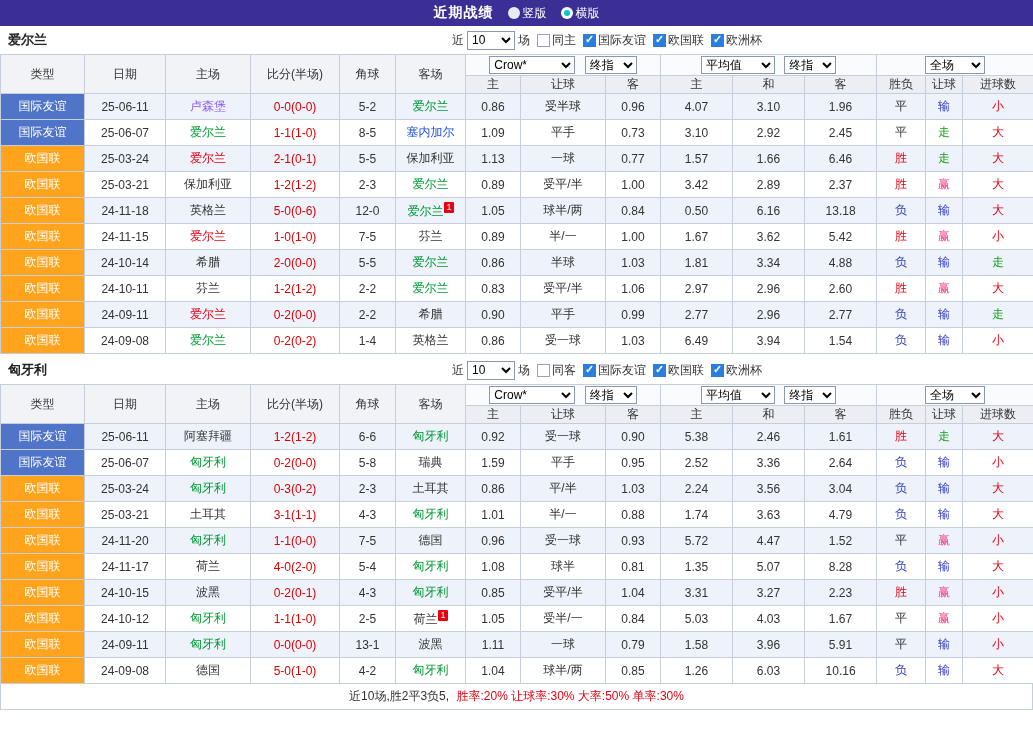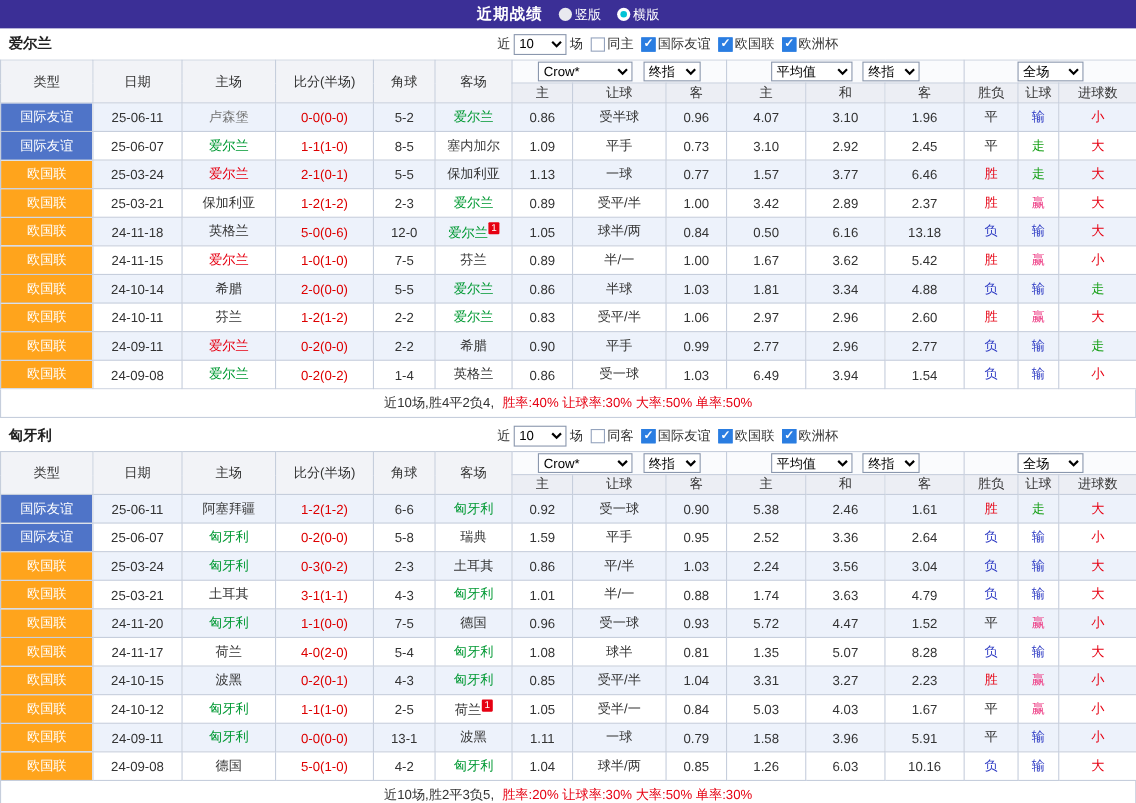--- a/index.html
+++ b/index.html
@@ -157,41 +157,41 @@
         <th>客</th>
         <th>胜负</th>
         <th>让球</th>
         <th>进球数</th>
       </tr>
     </thead>
     <tbody>
         <tr>
           <td style="background: rgb(79, 116, 200); color: rgb(255, 255, 255);">国际友谊</td>
           <td>25-06-11</td>
-          <td><span style="color: #737373;">卢森堡</span></td>
+          <td><span style="color: #8b5cf6;">卢森堡</span></td>
           <td style="color: rgb(221, 0, 0);">0-0(0-0)</td>
           <td>5-2</td>
           <td><span style="color: rgb(0, 153, 51);">爱尔兰</span></td>
           <td>0.86</td>
           <td>受半球</td>
           <td>0.96</td>
           <td>4.07</td>
           <td>3.10</td>
           <td>1.96</td>
           <td style="color: rgb(51, 51, 51);">平</td>
           <td style="color: rgb(47, 60, 196);">输</td>
           <td style="color: rgb(230, 0, 18);">小</td>
         </tr>
         <tr>
           <td style="background: rgb(79, 116, 200); color: rgb(255, 255, 255);">国际友谊</td>
           <td>25-06-07</td>
           <td><span style="color: rgb(0, 153, 51);">爱尔兰</span></td>
           <td style="color: rgb(221, 0, 0);">1-1(1-0)</td>
           <td>8-5</td>
-          <td><span style="color: #404040;">塞内加尔</span></td>
+          <td><span style="color: #1d4ed8;">塞内加尔</span></td>
           <td>1.09</td>
           <td>平手</td>
           <td>0.73</td>
           <td>3.10</td>
           <td>2.92</td>
           <td>2.45</td>
           <td style="color: rgb(51, 51, 51);">平</td>
           <td style="color: rgb(24, 160, 24);">走</td>
           <td style="color: rgb(230, 0, 18);">大</td>
         </tr>
@@ -199,21 +199,21 @@
           <td style="background: rgb(255, 164, 28); color: rgb(255, 255, 255);">欧国联</td>
           <td>25-03-24</td>
           <td><span style="color: rgb(230, 0, 18);">爱尔兰</span></td>
           <td style="color: rgb(221, 0, 0);">2-1(0-1)</td>
           <td>5-5</td>
           <td><span style="color: rgb(51, 51, 51);">保加利亚</span></td>
           <td>1.13</td>
           <td>一球</td>
           <td>0.77</td>
           <td>1.57</td>
-          <td>3.77</td>
+          <td>1.66</td>
           <td>6.46</td>
           <td style="color: rgb(230, 0, 18);">胜</td>
           <td style="color: rgb(24, 160, 24);">走</td>
           <td style="color: rgb(230, 0, 18);">大</td>
         </tr>
         <tr>
           <td style="background: rgb(255, 164, 28); color: rgb(255, 255, 255);">欧国联</td>
           <td>25-03-21</td>
           <td><span style="color: rgb(51, 51, 51);">保加利亚</span></td>
           <td style="color: rgb(221, 0, 0);">1-2(1-2)</td>
@@ -326,24 +326,20 @@
           <td>1.03</td>
           <td>6.49</td>
           <td>3.94</td>
           <td>1.54</td>
           <td style="color: rgb(47, 60, 196);">负</td>
           <td style="color: rgb(47, 60, 196);">输</td>
           <td style="color: rgb(230, 0, 18);">小</td>
         </tr>
       </tbody>
   </table>
-  <div class="summary">
-    <span>近10场,胜4平2负4,</span>
-    <span class="red">胜率:40% 让球率:30% 大率:50% 单率:50%</span>
-  </div>
 </div>
 
 <div class="section">
   <div class="section-head">
     <span class="team-title">匈牙利</span>
     <div class="filters">
       <span>近</span>
       <select class="sel-count gap"><option>10</option></select>
       <span>场</span>
       <label class="flabel">

